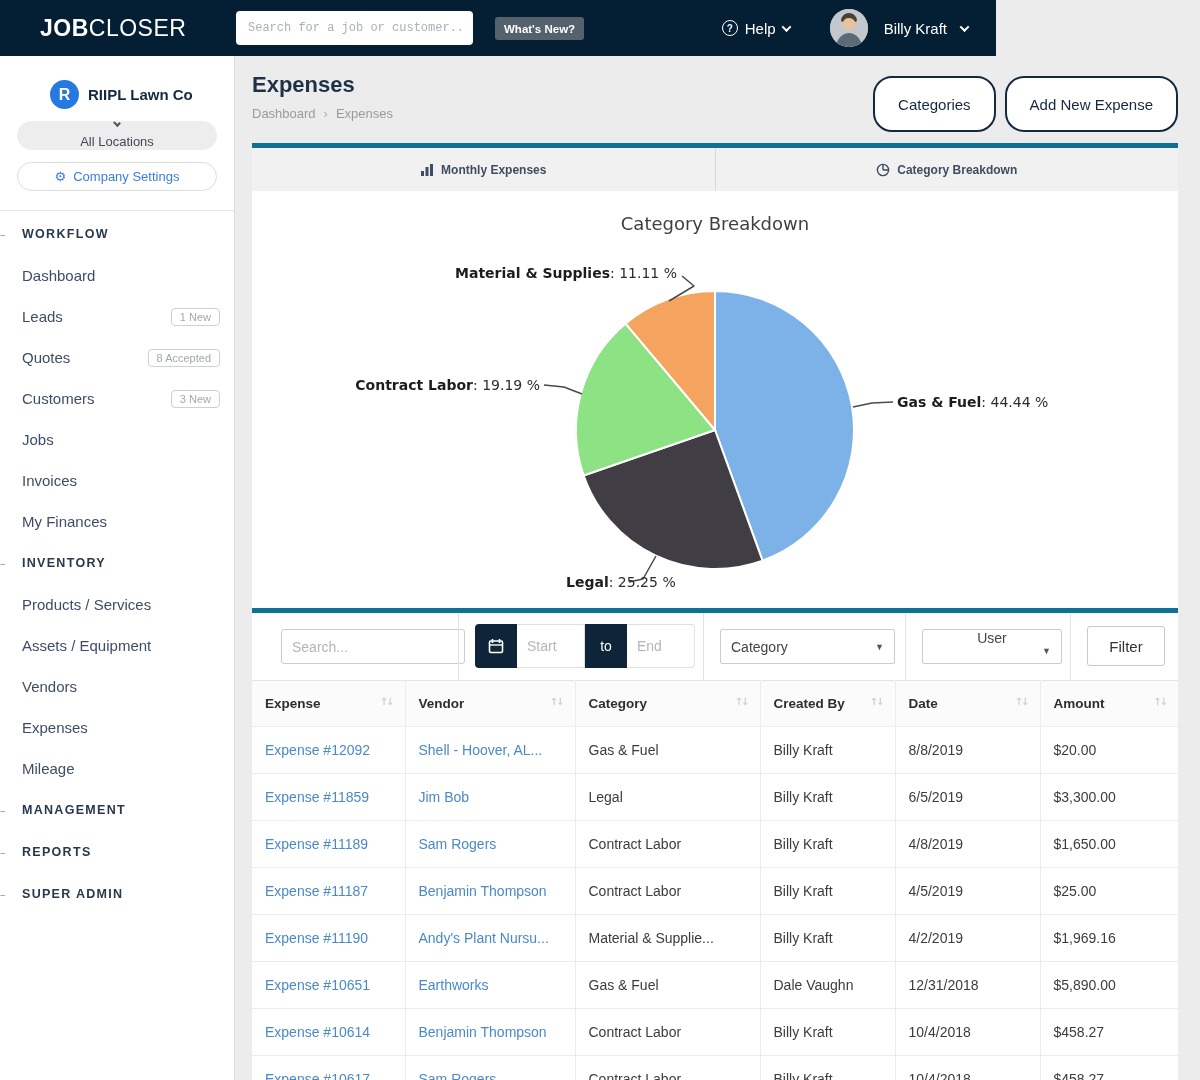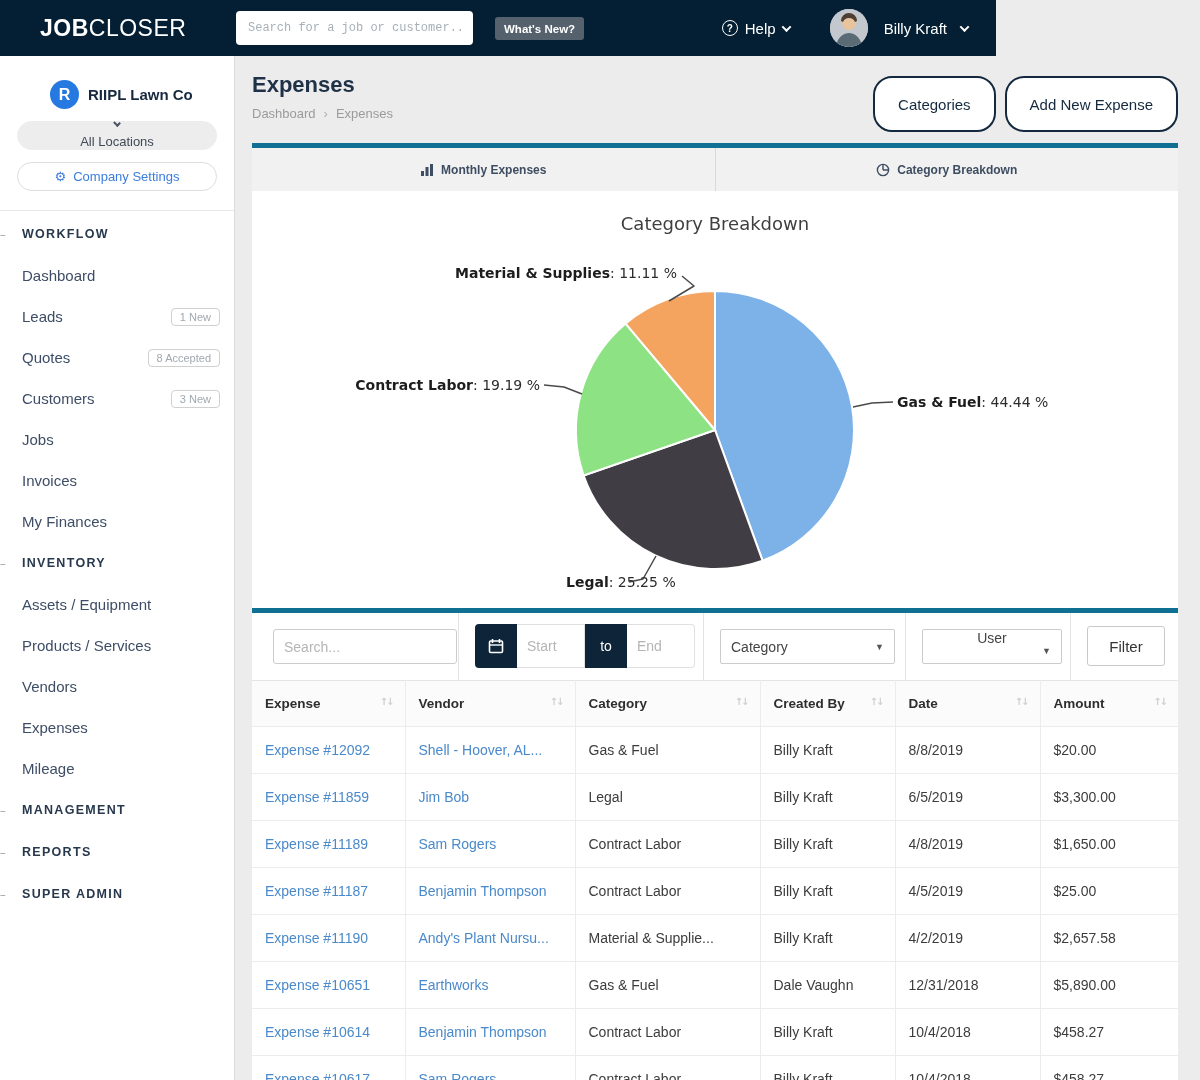--- a/index.html
+++ b/index.html
@@ -78,21 +78,21 @@
   .pie-label b { color:#1d1d1d; }
   .pie-label span { color:#2c2c2c; }
   .lbl-material { right:501px; top:74px; }
   .lbl-contract { right:638px; top:186px; }
   .lbl-gas      { left:645px;  top:203px; }
   .lbl-legal    { left:314px;  top:383px; }
 
   
   .filter-row { position:relative; height:67px; background:#fff; }
   .sep { position:absolute; top:0; bottom:0; width:1px; background:#e3e3e3; }
-  .f-search { position:absolute; left:21px; top:16px; width:184px; height:35px; border:1px solid #ccc;
+  .f-search { position:absolute; left:29px; top:16px; width:184px; height:35px; border:1px solid #ccc;
               border-radius:3px; padding:0 10px; font-size:14px; font-family:"Liberation Sans",sans-serif; }
   .f-search::placeholder, .date-input::placeholder { color:#b5b5b5; }
   .date-group { position:absolute; left:223px; top:11px; height:44px; display:flex; }
   .cal-block { width:42px; background:#0e2438; border-radius:4px 0 0 4px; display:flex;
                align-items:center; justify-content:center; cursor:pointer; }
   .to-block { width:42px; background:#0e2438; color:#fff; font-size:14px; display:flex;
               align-items:center; justify-content:center; }
   .date-input { width:68px; border:1px solid #e0e0e0; border-left:none; padding:0 10px; font-size:14px;
                 font-family:"Liberation Sans",sans-serif; }
   .date-input.end { border-radius:0 4px 4px 0; border-left:none; }
@@ -184,24 +184,24 @@
         <span>Invoices</span>
       </div>
       <div class="nav-item">
         <span>My Finances</span>
       </div>
       <div class="nav-section-head">
         <span class="sec-dash">--</span>
         <span class="sec-label">INVENTORY</span>
       </div>
       <div class="nav-item">
+        <span>Products / Services</span>
+      </div>
+      <div class="nav-item">
         <span>Assets / Equipment</span>
-      </div>
-      <div class="nav-item">
-        <span>Products / Services</span>
       </div>
       <div class="nav-item">
         <span>Vendors</span>
       </div>
       <div class="nav-item">
         <span>Expenses</span>
       </div>
       <div class="nav-item">
         <span>Mileage</span>
       </div>
@@ -354,21 +354,21 @@
             <td>Billy Kraft</td>
             <td>4/5/2019</td>
             <td>$25.00</td>
           </tr>
           <tr>
             <td><a>Expense #11190</a></td>
             <td><a>Andy's Plant Nursu...</a></td>
             <td>Material &amp; Supplie...</td>
             <td>Billy Kraft</td>
             <td>4/2/2019</td>
-            <td>$2,657.58</td>
+            <td>$1,969.16</td>
           </tr>
           <tr>
             <td><a>Expense #10651</a></td>
             <td><a>Earthworks</a></td>
             <td>Gas &amp; Fuel</td>
             <td>Dale Vaughn</td>
             <td>12/31/2018</td>
             <td>$5,890.00</td>
           </tr>
           <tr>

